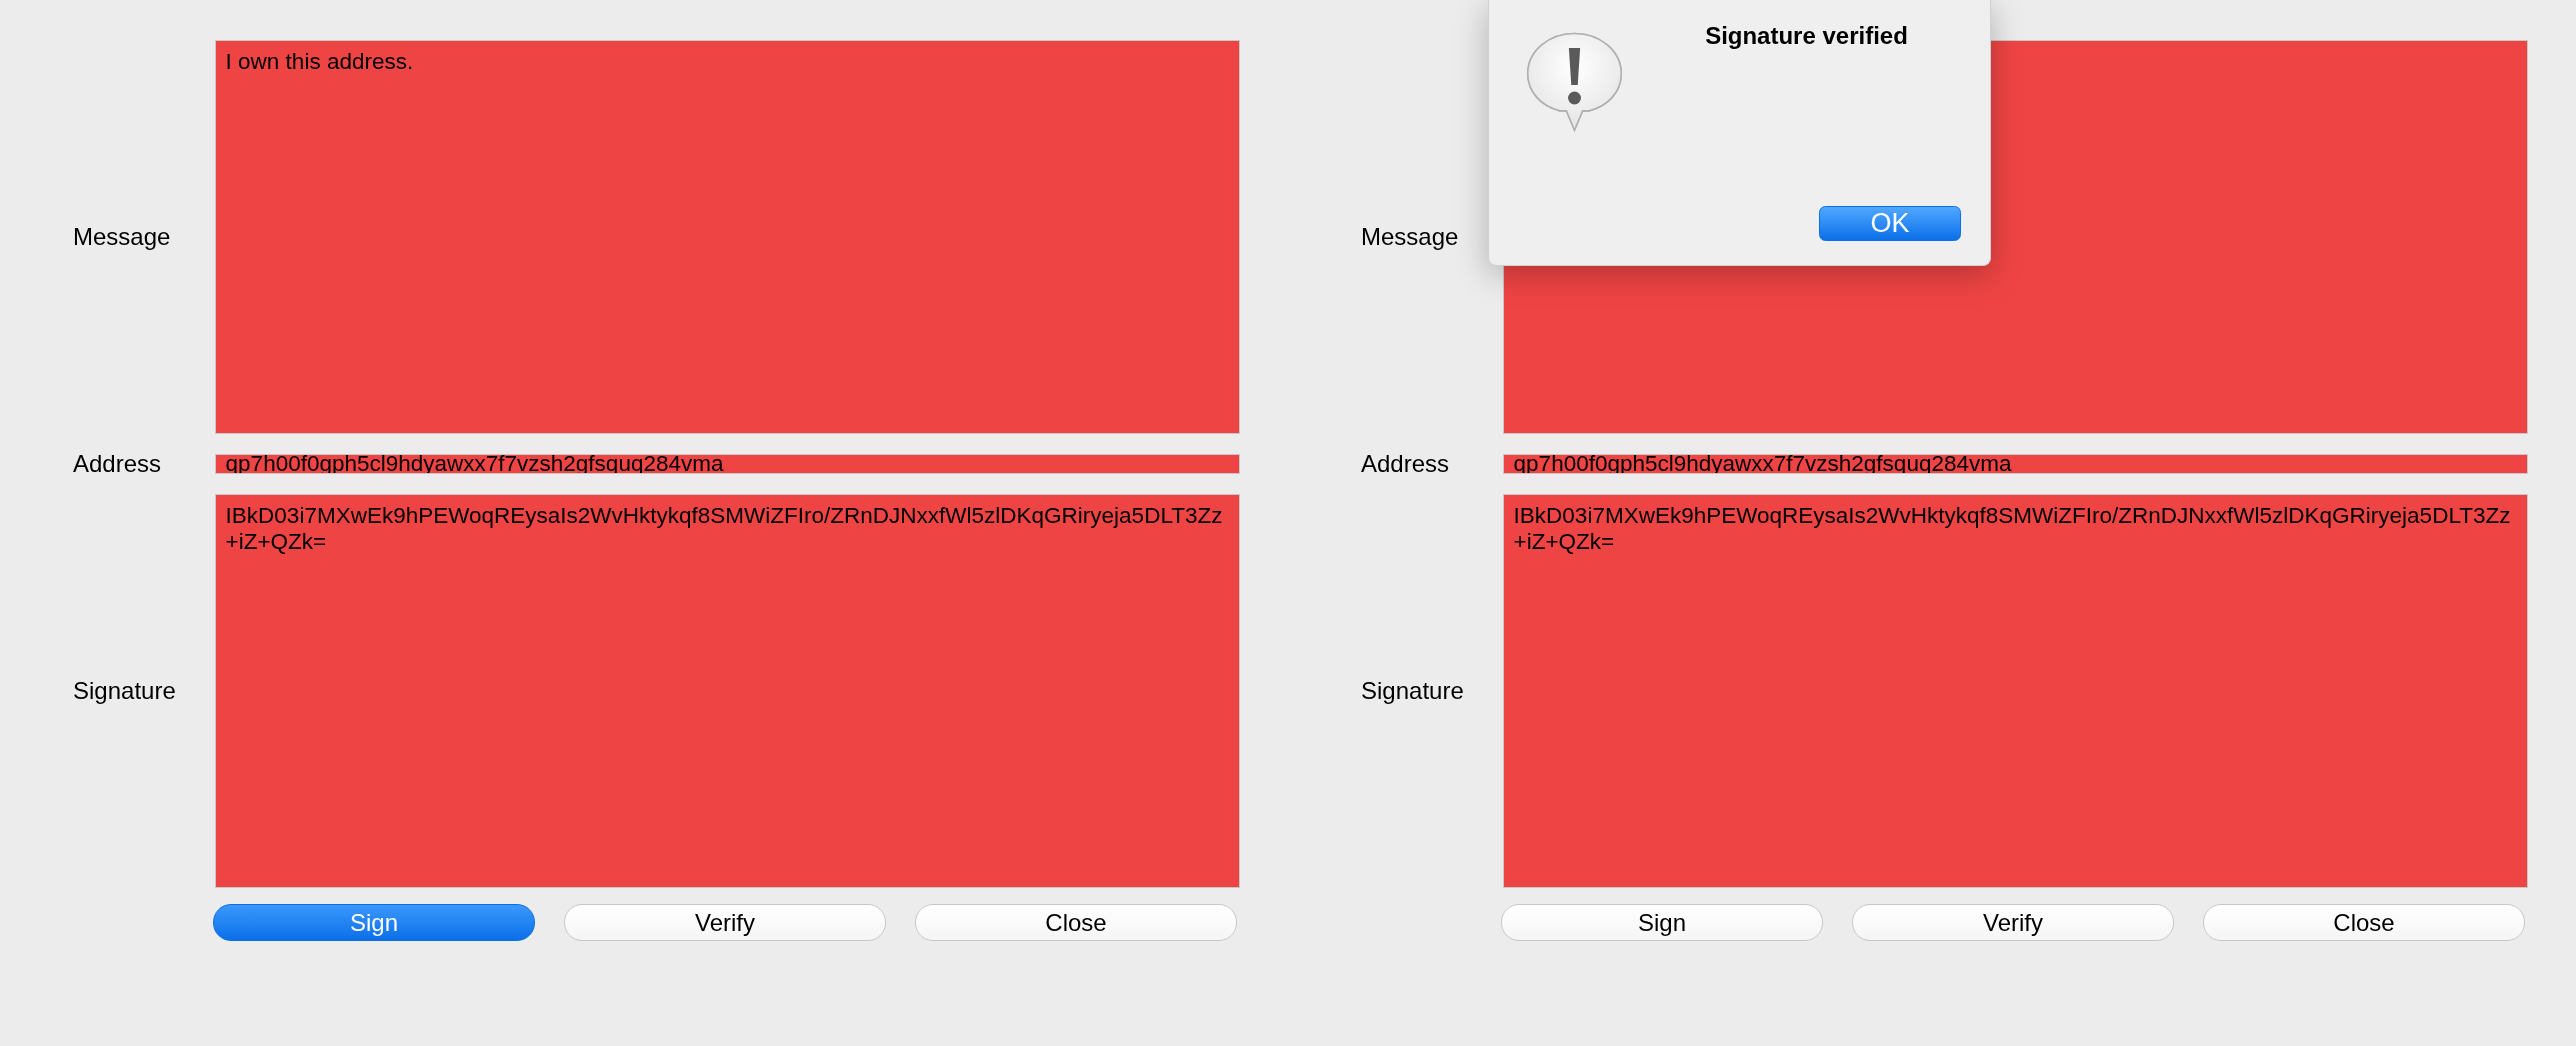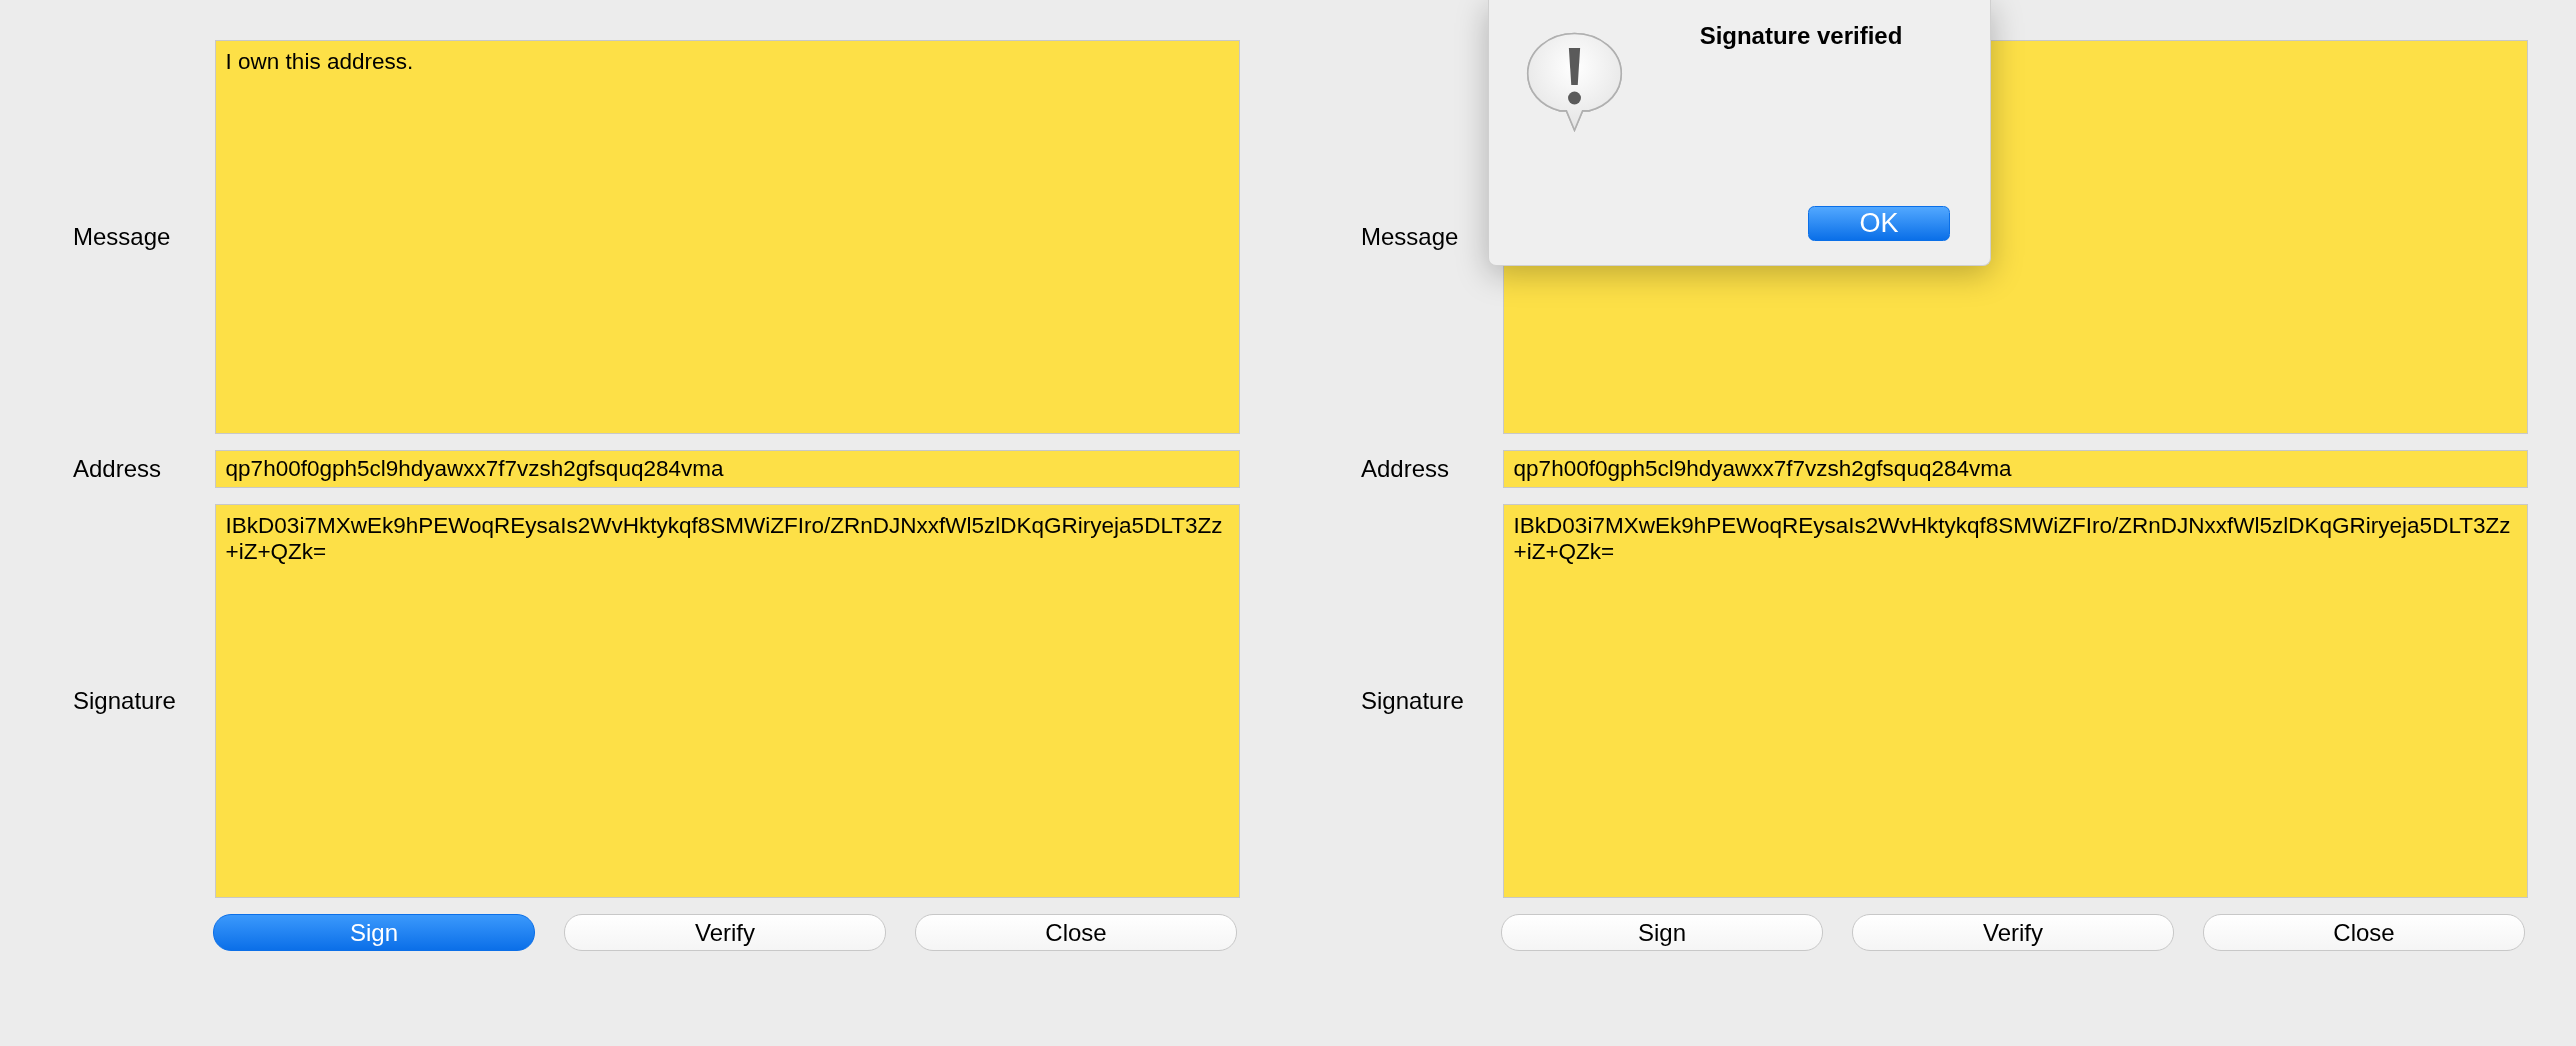--- a/index.html
+++ b/index.html
@@ -37,34 +37,34 @@
     }
     .row-label {
       width: 145px;
       font-size: 24px;
       color: #000;
       margin-left: 25px;
     }
     textarea, input[type="text"] {
       font-family: inherit;
       font-size: 22.5px;
-      background: #fde047;
+      background: #ef4444;
       border: 0.8px solid #c8c8c8;
       padding: 8px 9.7px;
       resize: none;
       outline: none;
       color: #000;
     }
     .message-area {
       width: 1047px;
       height: 394px;
     }
     .address-input {
       width: 1047px;
-      height: 38px;
+      height: 20px;
       padding: 3.2px 9.7px;
     }
     .signature-area {
       width: 1047px;
       height: 394px;
       word-break: break-all;
     }
     .button-row {
       display: flex;
       gap: 29px;
@@ -91,21 +91,21 @@
       position: absolute;
       top: 0;
       left: 200px;
       width: 503px;
       height: 266px;
       background: #efefef;
       border: 0.8px solid #d0d0d0;
       border-top: none;
       border-radius: 0 0 8px 8px;
       box-shadow: 0 8px 32px rgba(0,0,0,0.25);
-      padding: 27px 40px 24px 29px;
+      padding: 27px 29px 24px 29px;
       display: flex;
       flex-direction: column;
     }
     .alert-top {
       display: flex;
       align-items: flex-start;
       gap: 21px;
     }
     .alert-icon-wrap {
       width: 113px;

